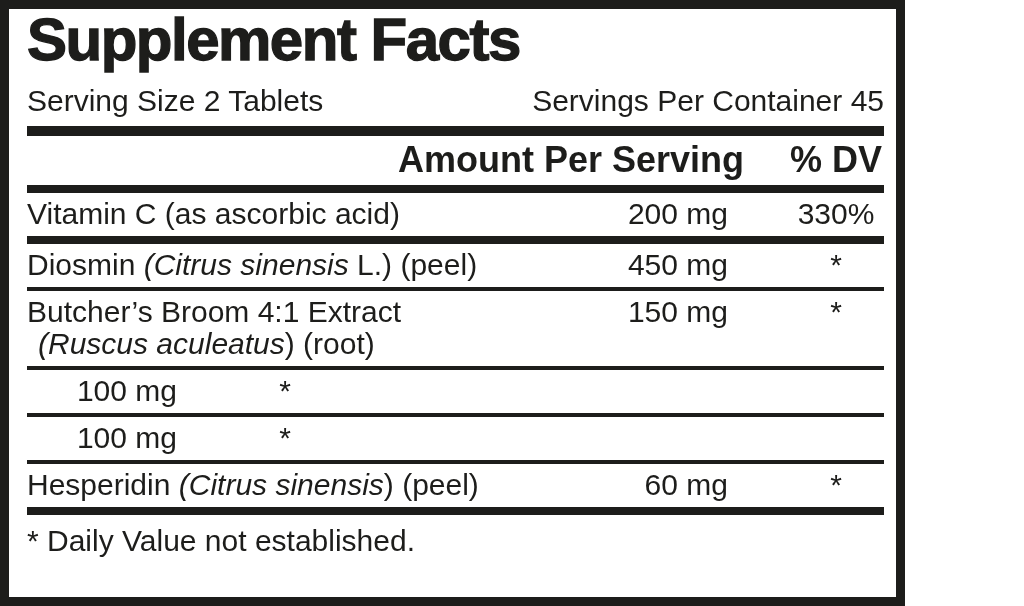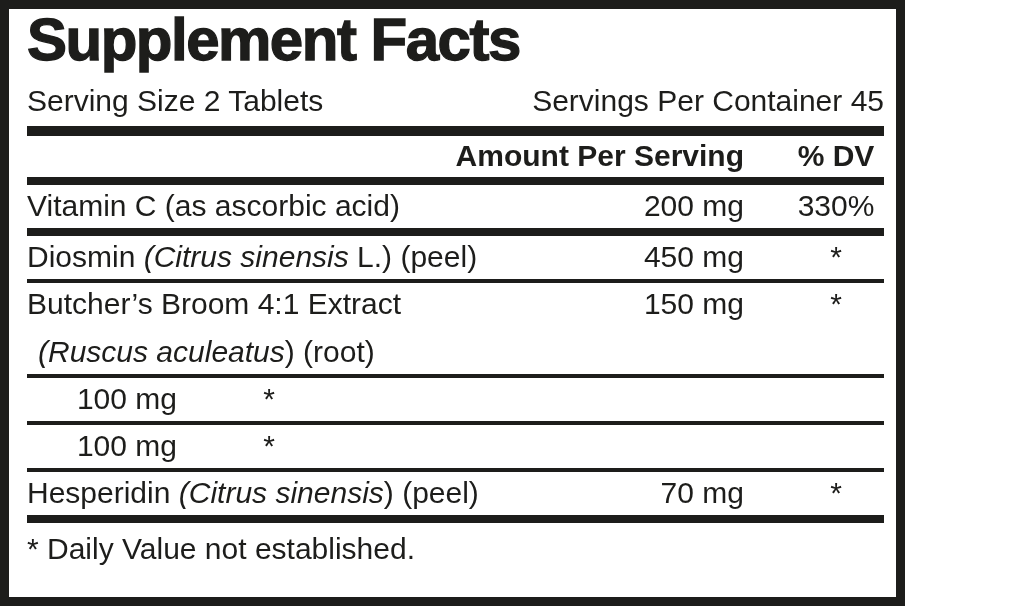--- a/index.html
+++ b/index.html
@@ -32,34 +32,35 @@
     margin: 17px 0 9px 0;
   }
   .rule { background: var(--ink); width: 100%; }
   .rule-topbar { height: 10px; }
   .rule-headbar { height: 8px; }
   .rule-medium { height: 8px; }
   .rule-thin { height: 4px; }
   .rule-bar { height: 8px; }
   .header-row {
     display: flex; align-items: flex-start;
-    font-size: 30px; font-weight: bold;
+    font-size: 36px; font-weight: bold;
     padding: 3px 0 4px 0;
   }
   .header-spacer { flex: 1; }
   .col-amount-h { text-align: right; white-space: nowrap; }
   .col-dv { width: 140px; text-align: center; padding-left: 44px; white-space: nowrap; }
   .row {
     display: flex; align-items: flex-start;
     font-size: 30px; line-height: 32px;
     padding: 5px 0 6px 0;
+    gap: 16px;
   }
   .col-name { flex: 1; }
   .col-amount { width: 150px; text-align: right; white-space: nowrap; }
-  .line2 { padding-left: 11px; margin-top: 16px; }
+  .line2 { padding-left: 11px; }
   .it { font-style: italic; }
   .sup { font-size: 0.55em; vertical-align: super; }
   .footnote {
     font-size: 30px; line-height: 1.1;
     padding: 9px 0 0 0;
   }
 </style>
 </head>
 <body>
 
@@ -115,21 +116,21 @@
       <div class="rule rule-thin"></div>
       <div class="row">
         <div class="col-amount">100 mg</div>
         <div class="col-dv">*</div>
       </div>
       <div class="rule rule-thin"></div>
       <div class="row">
         <div class="col-name">
           <div class="line"><span>Hesperidin </span><span class="it">(Citrus sinensis</span><span>) (peel)</span></div>
         </div>
-        <div class="col-amount">70 mg</div>
+        <div class="col-amount">60 mg</div>
         <div class="col-dv">*</div>
       </div>
       <div class="rule rule-bar"></div>
     </div>
 
   <div class="footnote">* Daily Value not established.</div>
 
 </div>
 
 </body></html>

